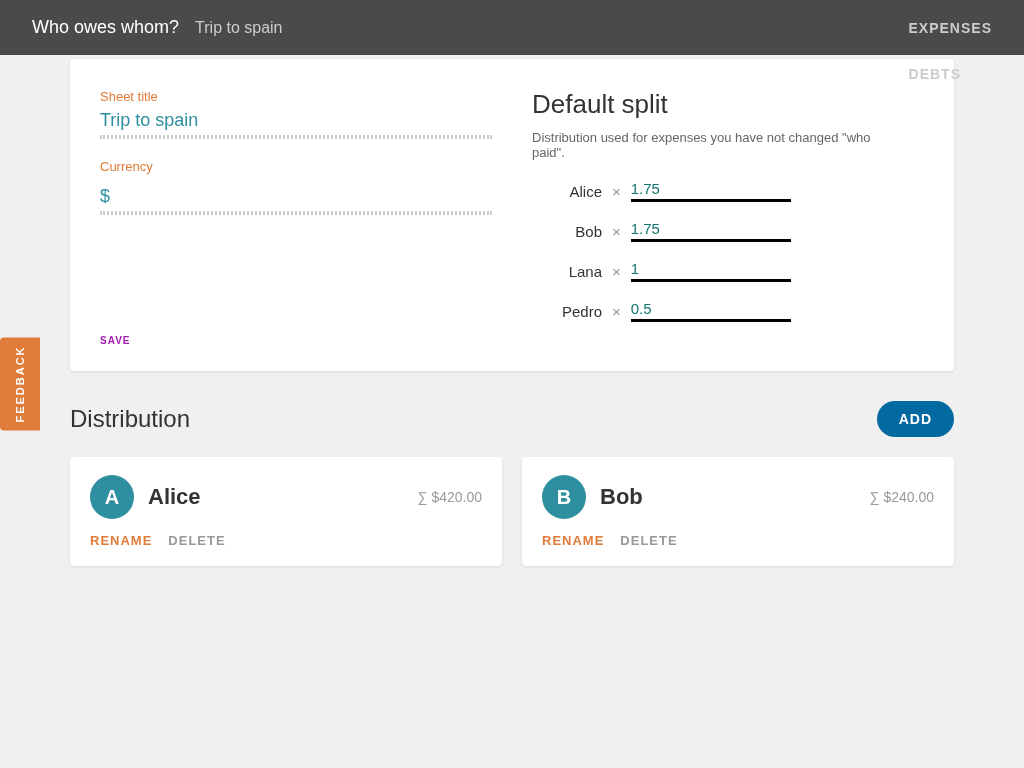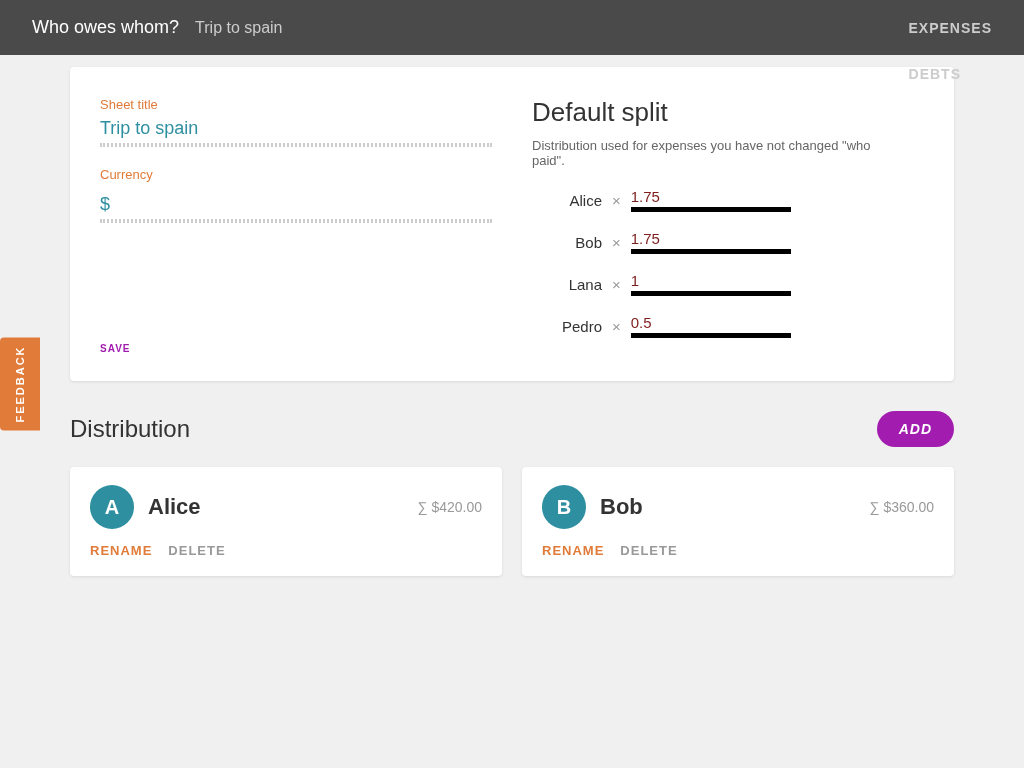--- a/index.html
+++ b/index.html
@@ -36,21 +36,21 @@
       font-weight: 600;
       letter-spacing: 1px;
       cursor: pointer;
     }
     .header-nav a.active {
       color: #fff;
     }
 
     
     .main {
-      padding: 12px 70px;
+      padding: 4px 70px;
     }
 
     
     .settings-card {
       background: #fff;
       border-radius: 4px;
       padding: 30px 30px 25px 30px;
       display: flex;
       gap: 40px;
       margin-bottom: 30px;
@@ -112,24 +112,24 @@
       color: #333;
       margin-right: 10px;
     }
     .split-x {
       color: #999;
       margin-right: 10px;
       font-size: 15px;
     }
     .split-input {
       border: none;
-      border-bottom: 5px solid #000000;
+      border-bottom: 3px solid #000000;
       width: 160px;
       font-size: 15px;
-      color: #7f1d1d;
+      color: #0f766e;
       outline: none;
       padding-bottom: 2px;
     }
 
     .save-btn {
       color: #a21caf;
       font-size: 10px;
       font-weight: 700;
       letter-spacing: 1px;
       cursor: pointer;
@@ -145,30 +145,29 @@
       align-items: center;
       margin-bottom: 20px;
     }
     .participants-title {
       font-size: 24px;
       font-weight: 400;
       color: #333;
     }
     .add-btn {
       margin-left: auto;
-      background: #a21caf;
+      background: #0369a1;
       color: #fff;
       border: none;
       border-radius: 50px;
       padding: 10px 22px;
       font-size: 14px;
       font-weight: 700;
       letter-spacing: 1px;
       cursor: pointer;
-      font-style: italic;
     }
 
     
     .participant-grid {
       display: grid;
       grid-template-columns: 1fr 1fr;
       gap: 20px;
     }
     .participant-card {
       background: #fff;
@@ -326,21 +325,21 @@
       <div class="participant-actions">
         <button class="rename-btn">RENAME</button>
         <button class="delete-btn">DELETE</button>
       </div>
     </div>
 
     <div class="participant-card">
       <div class="participant-top">
         <div class="avatar">B</div>
         <span class="participant-name">Bob</span>
-        <span class="participant-sum">∑ $360.00</span>
+        <span class="participant-sum">∑ $240.00</span>
       </div>
       <div class="participant-actions">
         <button class="rename-btn">RENAME</button>
         <button class="delete-btn">DELETE</button>
       </div>
     </div>
   </div>
 
 </main>
 

